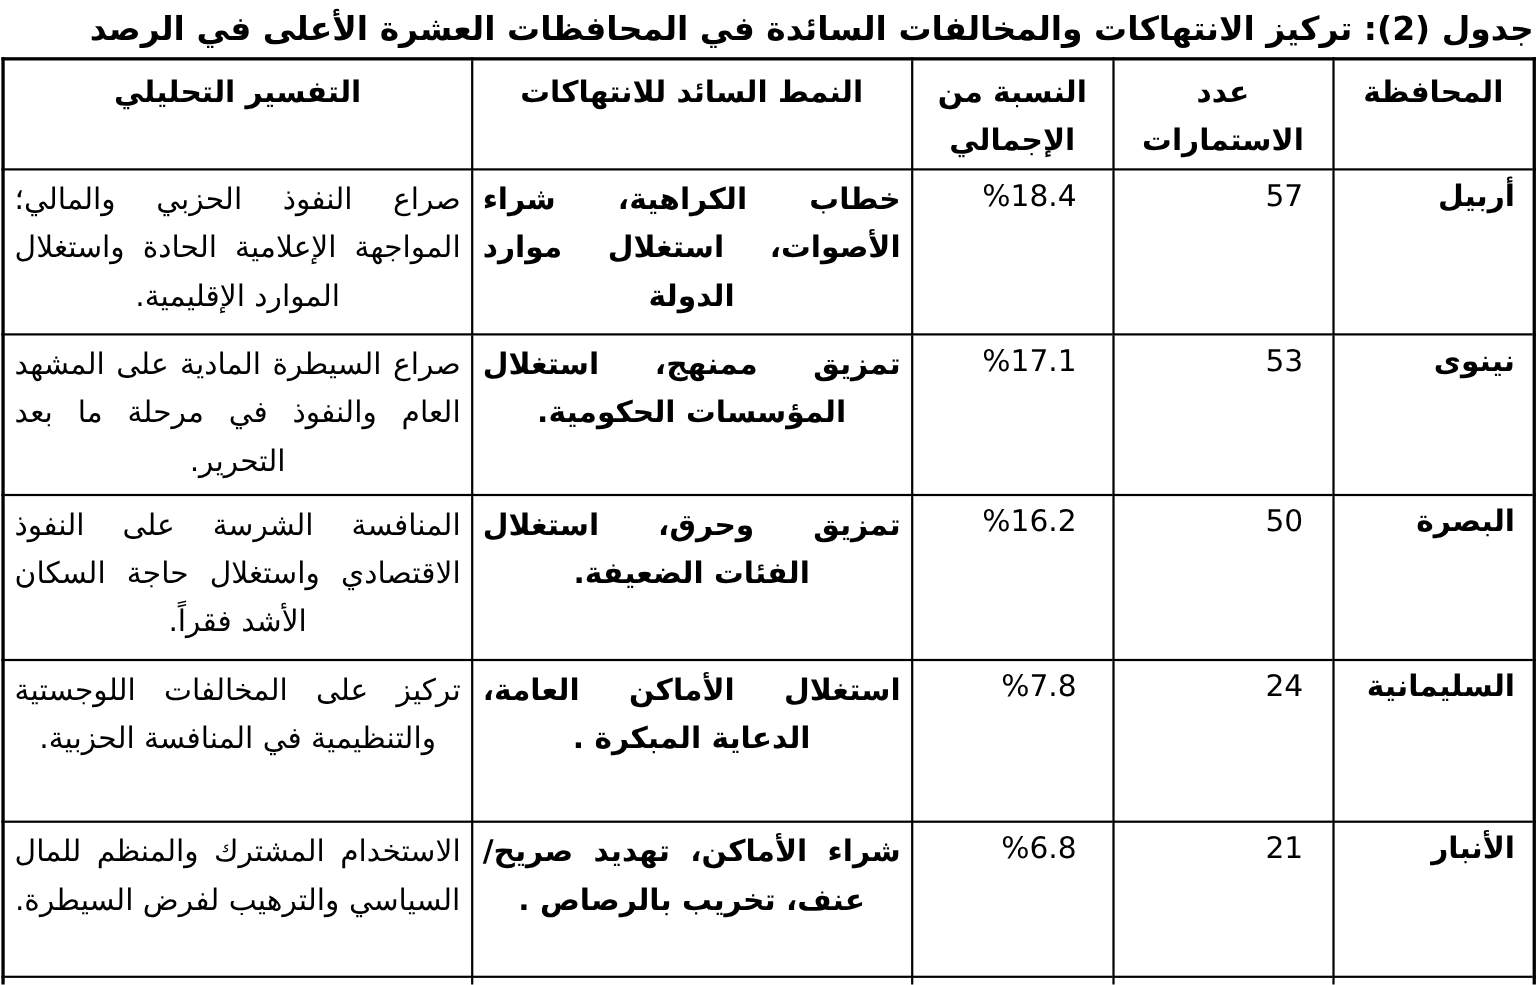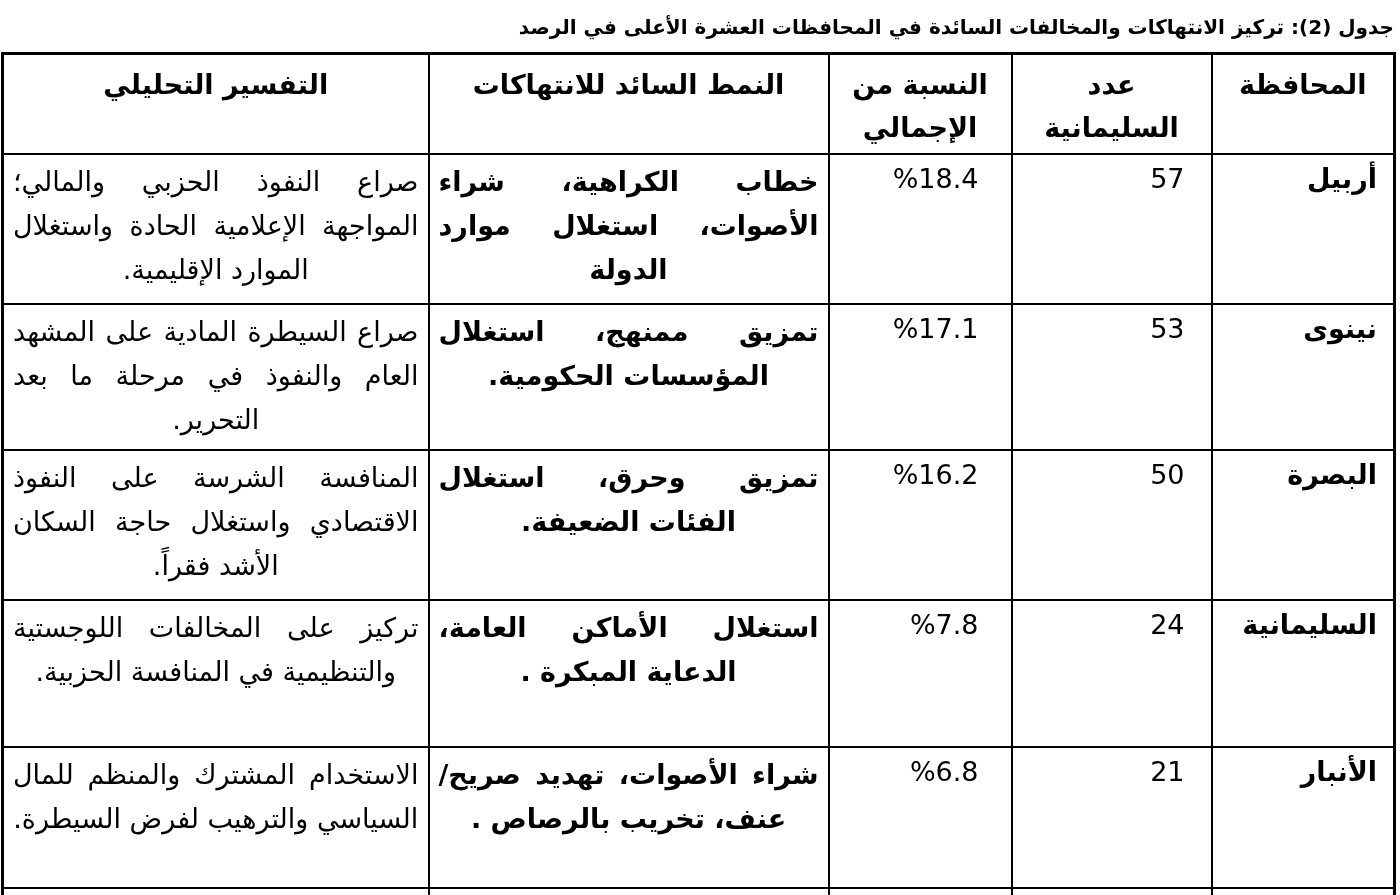--- a/index.html
+++ b/index.html
@@ -14,21 +14,21 @@
     font-family: "DejaVu Sans", sans-serif;
     color: #000000;
     direction: rtl;
   }
   .page {
     width: 1400px;
     height: 895px;
     overflow: hidden;
   }
   .doc-title {
-    font-size: 20px;
+    font-size: 30px;
     font-weight: bold;
     text-align: right;
     white-space: nowrap;
     padding: 5px 6px 3px 4px;
     line-height: 44px;
     overflow: hidden;
   }
   table.data-table {
     border-collapse: collapse;
     table-layout: fixed;
@@ -99,21 +99,21 @@
     <colgroup>
       <col style="width:183px">
       <col style="width:200px">
       <col style="width:183px">
       <col style="width:400px">
       <col style="width:426px">
     </colgroup>
     <thead>
       <tr>
         <th>المحافظة</th>
-        <th>عدد السليمانية</th>
+        <th>عدد الاستمارات</th>
         <th>النسبة من الإجمالي</th>
         <th>النمط السائد للانتهاكات</th>
         <th>التفسير التحليلي</th>
       </tr>
     </thead>
     <tbody>
       <tr class="r0">
         <td class="gov">أربيل</td>
         <td class="num">57</td>
         <td class="pct">%18.4</td>
@@ -138,21 +138,21 @@
         <td class="gov">السليمانية</td>
         <td class="num">24</td>
         <td class="pct">%7.8</td>
         <td class="pattern">استغلال الأماكن العامة، الدعاية المبكرة .</td>
         <td class="interp">تركيز على المخالفات اللوجستية والتنظيمية في المنافسة الحزبية.</td>
       </tr>
       <tr class="r4">
         <td class="gov">الأنبار</td>
         <td class="num">21</td>
         <td class="pct">%6.8</td>
-        <td class="pattern">شراء الأصوات، تهديد صريح/عنف، تخريب بالرصاص .</td>
+        <td class="pattern">شراء الأماكن، تهديد صريح/عنف، تخريب بالرصاص .</td>
         <td class="interp">الاستخدام المشترك والمنظم للمال السياسي والترهيب لفرض السيطرة.</td>
       </tr>
       <tr class="partial">
         <td class="gov"></td>
         <td class="num"></td>
         <td class="pct"></td>
         <td class="pattern"></td>
         <td class="interp"></td>
       </tr>
     </tbody>

